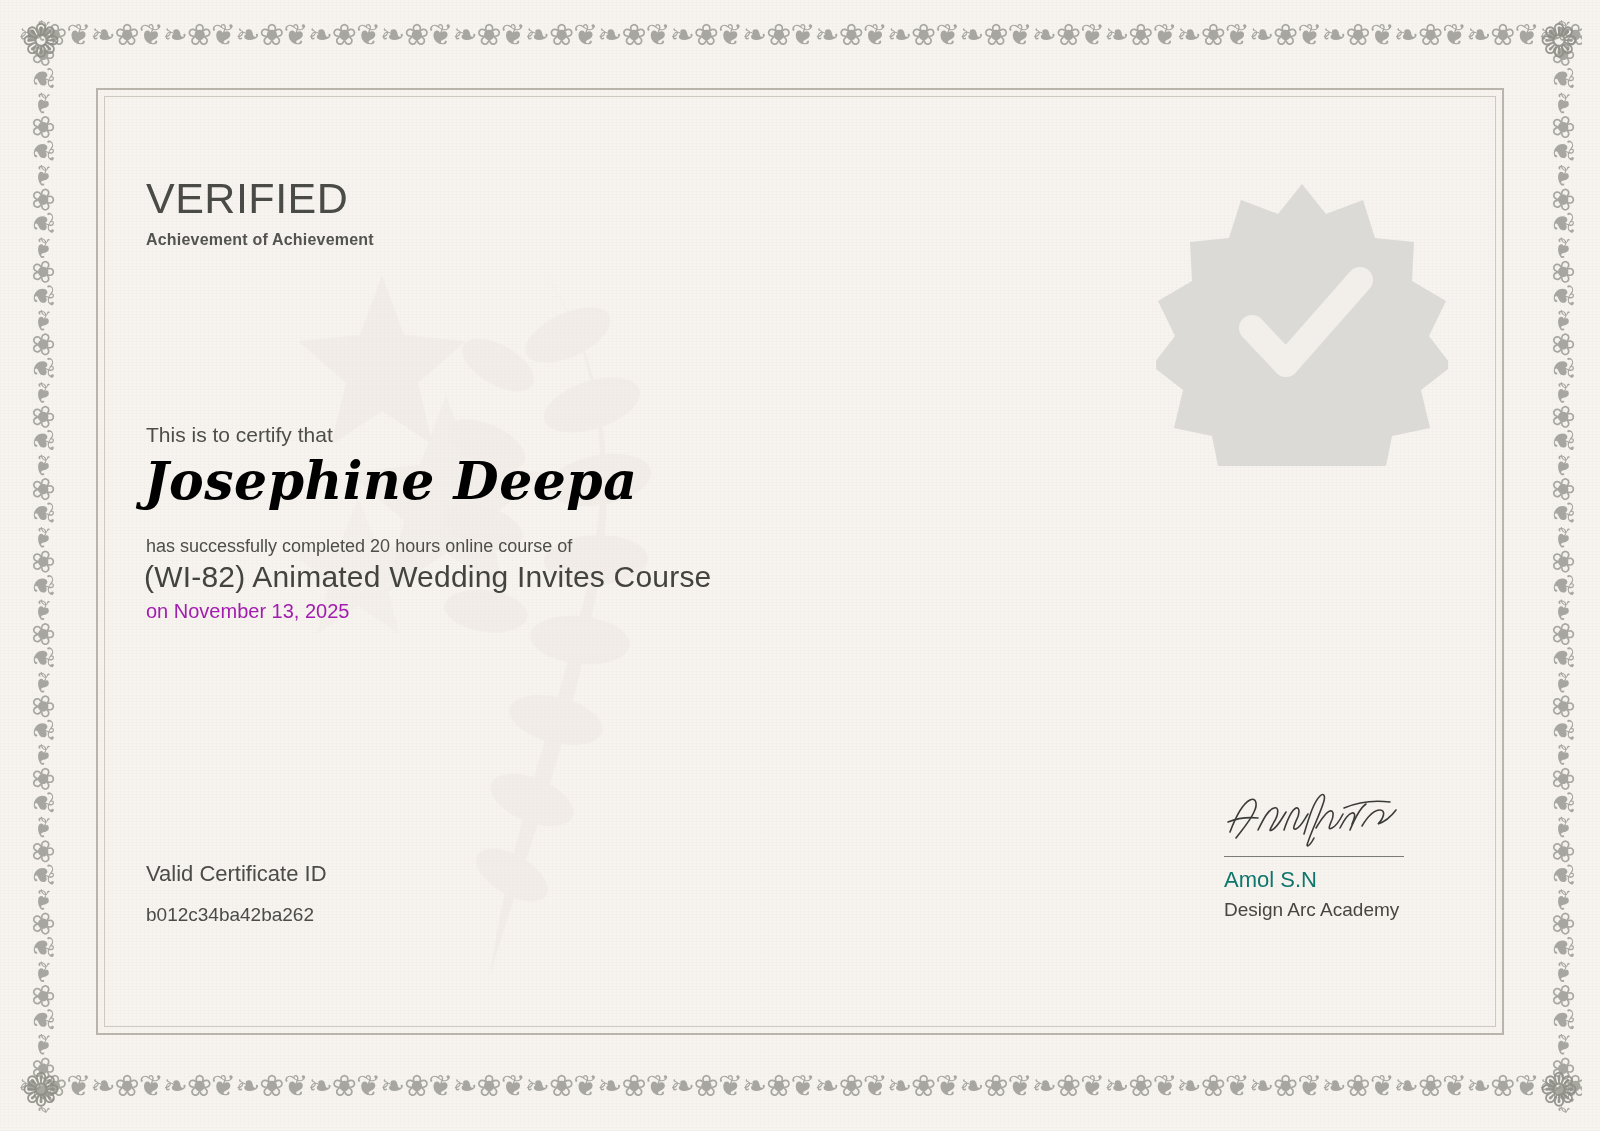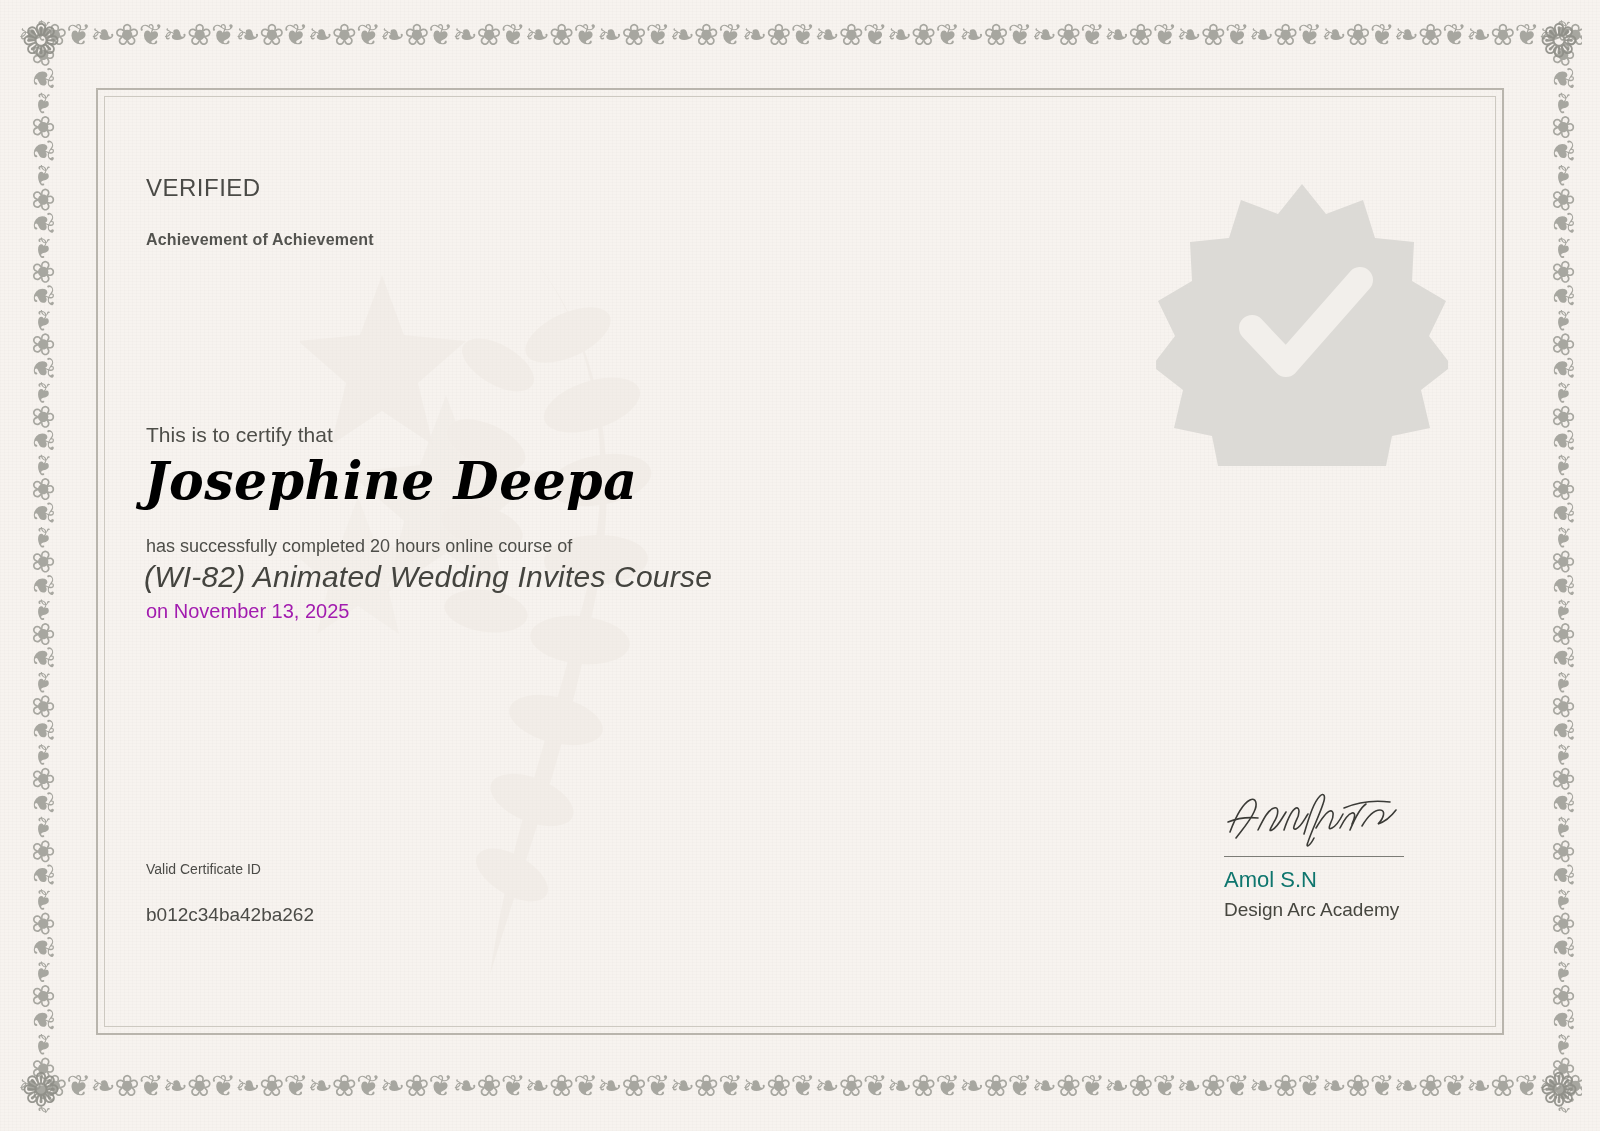--- a/index.html
+++ b/index.html
@@ -115,21 +115,21 @@
     top: 88px;
     left: 96px;
     right: 96px;
     bottom: 96px;
   }
 
   .verified-title {
     position: absolute;
     left: 50px;
     top: 86px;
-    font-size: 24px;
+    font-size: 43px;
     letter-spacing: 0.5px;
     color: #4a4a46;
     font-weight: 400;
   }
   .subtitle {
     position: absolute;
     left: 50px;
     top: 143px;
     font-size: 16px;
     font-weight: bold;
@@ -163,35 +163,34 @@
     font-size: 18px;
     color: #4e4e49;
   }
   .course-name {
     position: absolute;
     left: 48px;
     top: 472px;
     font-size: 30px;
     color: #44443f;
     letter-spacing: 0.2px;
-    font-style: italic;
   }
   .course-date {
     position: absolute;
     left: 50px;
     top: 512px;
     font-size: 20px;
     color: #a21caf;
   }
 
   .cert-id-label {
     position: absolute;
     left: 50px;
     top: 773px;
-    font-size: 14px;
+    font-size: 22px;
     color: #4b4b47;
   }
   .cert-id-value {
     position: absolute;
     left: 50px;
     top: 816px;
     font-size: 19px;
     color: #4b4b47;
   }
 

